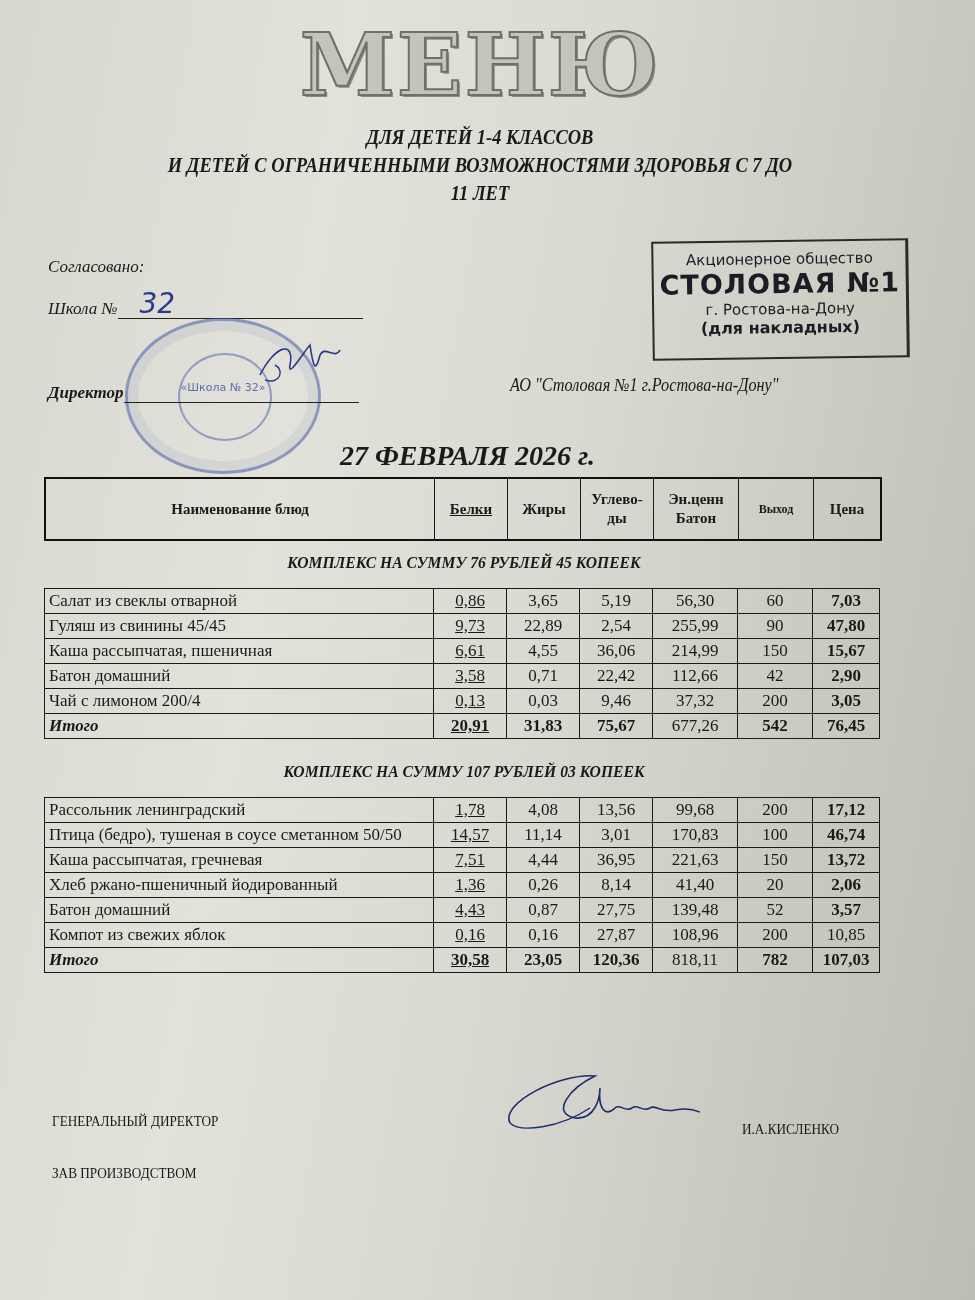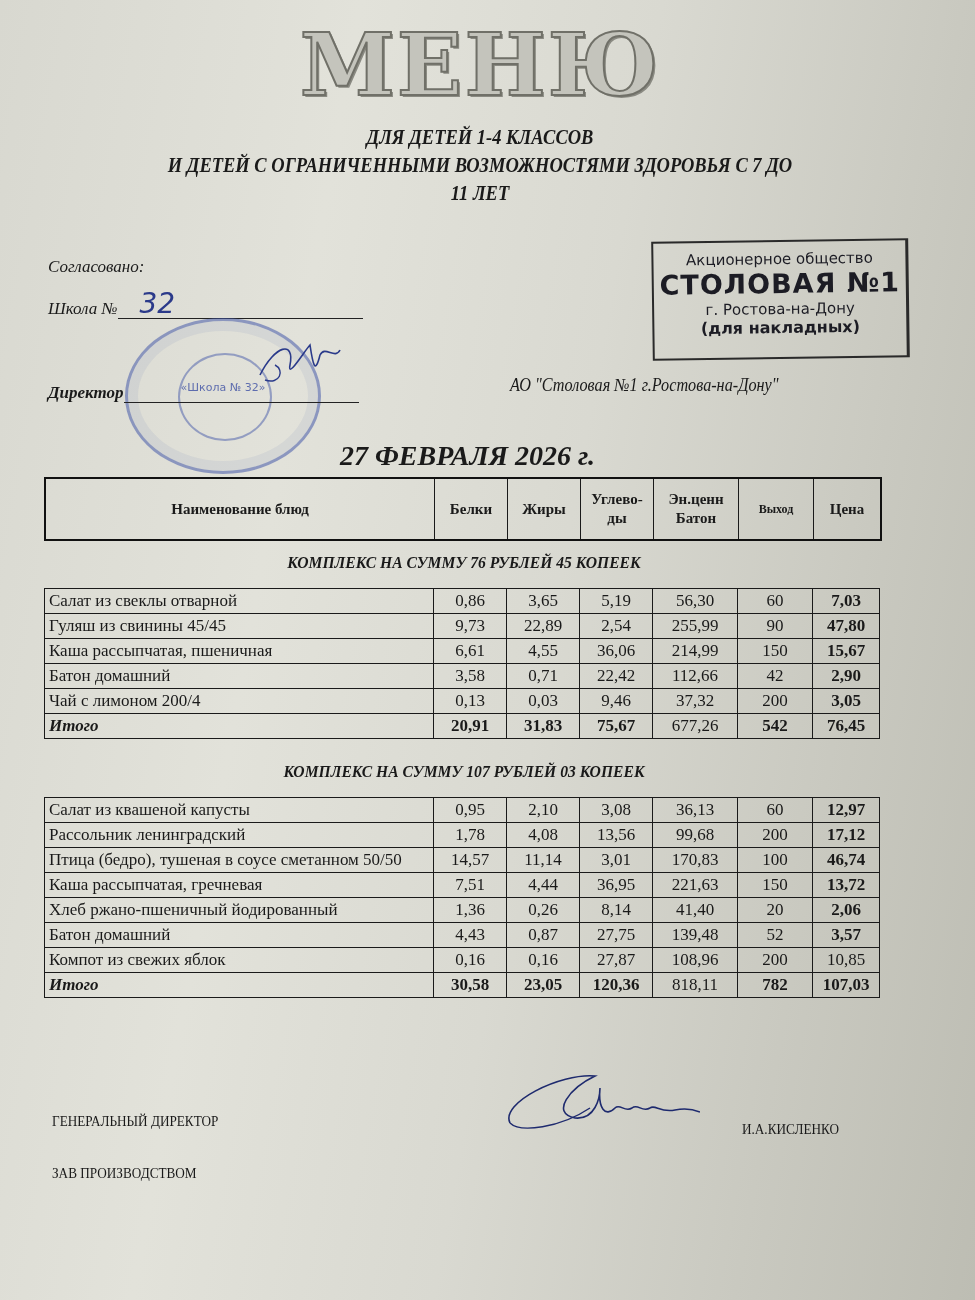--- a/index.html
+++ b/index.html
@@ -50,21 +50,21 @@
   .stamp .l3 { font-size: 15px; }
   .stamp .l4 { font-size: 16px; font-weight: bold; }
   .company { position: absolute; left: 510px; top: 375px; font-style: italic; font-size: 18px; transform: scaleX(0.9); transform-origin: left top; }
   .date { position: absolute; left: 340px; top: 440px; font-style: italic; font-weight: bold; font-size: 28px; }
   table.menu { position: absolute; left: 44px; border-collapse: collapse; font-family: "Liberation Serif", serif; }
   table.menu td { border: 1.5px solid #1a1a1a; padding: 0 4px; font-size: 17px; text-align: center; height: 24px; }
   table.menu td.name { text-align: left; width: 380px; font-size: 17px; }
   table.header { top: 477px; border: 2px solid #111; }
   table.header td { height: 60px; font-weight: bold; font-size: 15px; line-height: 19px; }
   table.header td.big { font-size: 12px; }
-  .c1 { width: 380px; } .c2 { width: 64px; } .c3 { width: 64px; } .c4 { width: 64px; }
+  .c1 { width: 380px; } .c2 { width: 64px; text-decoration: underline; } .c3 { width: 64px; } .c4 { width: 64px; }
   .c5 { width: 76px; } .c6 { width: 66px; } .c7 { width: 58px; }
   .section { position: absolute; left: 44px; width: 840px; text-align: center; font-style: italic; font-weight: bold; font-size: 17px; transform: scaleX(0.92); }
   table.t1 { top: 588px; }
   table.t2 { top: 797px; }
   td.price { font-weight: bold; }
   tr.total td { font-weight: bold; }
   tr.total td.name { font-style: italic; }
   tr.total td.kcal { font-weight: normal; }
   .tall td { height: 44px; }
   .sig-label { position: absolute; font-size: 15px; transform: scaleX(0.88); transform-origin: left top; }
@@ -192,29 +192,20 @@
       <td class="c6">542</td>
       <td class="c7">76,45</td>
     </tr>
   </tbody>
     </table>
 
   <div class="section" style="top:762px;">КОМПЛЕКС НА СУММУ 107 РУБЛЕЙ 03 КОПЕЕК</div>
 
   <table class="menu t2">
     <tbody>
-        <tr>
-      <td class="name c1">Салат из квашеной капусты</td>
-      <td class="c2">0,95</td>
-      <td class="c3">2,10</td>
-      <td class="c4">3,08</td>
-      <td class="c5">36,13</td>
-      <td class="c6">60</td>
-      <td class="c7 price">12,97</td>
-    </tr>
     <tr>
       <td class="name c1">Рассольник ленинградский</td>
       <td class="c2">1,78</td>
       <td class="c3">4,08</td>
       <td class="c4">13,56</td>
       <td class="c5">99,68</td>
       <td class="c6">200</td>
       <td class="c7 price">17,12</td>
     </tr>
     <tr class="tall">

